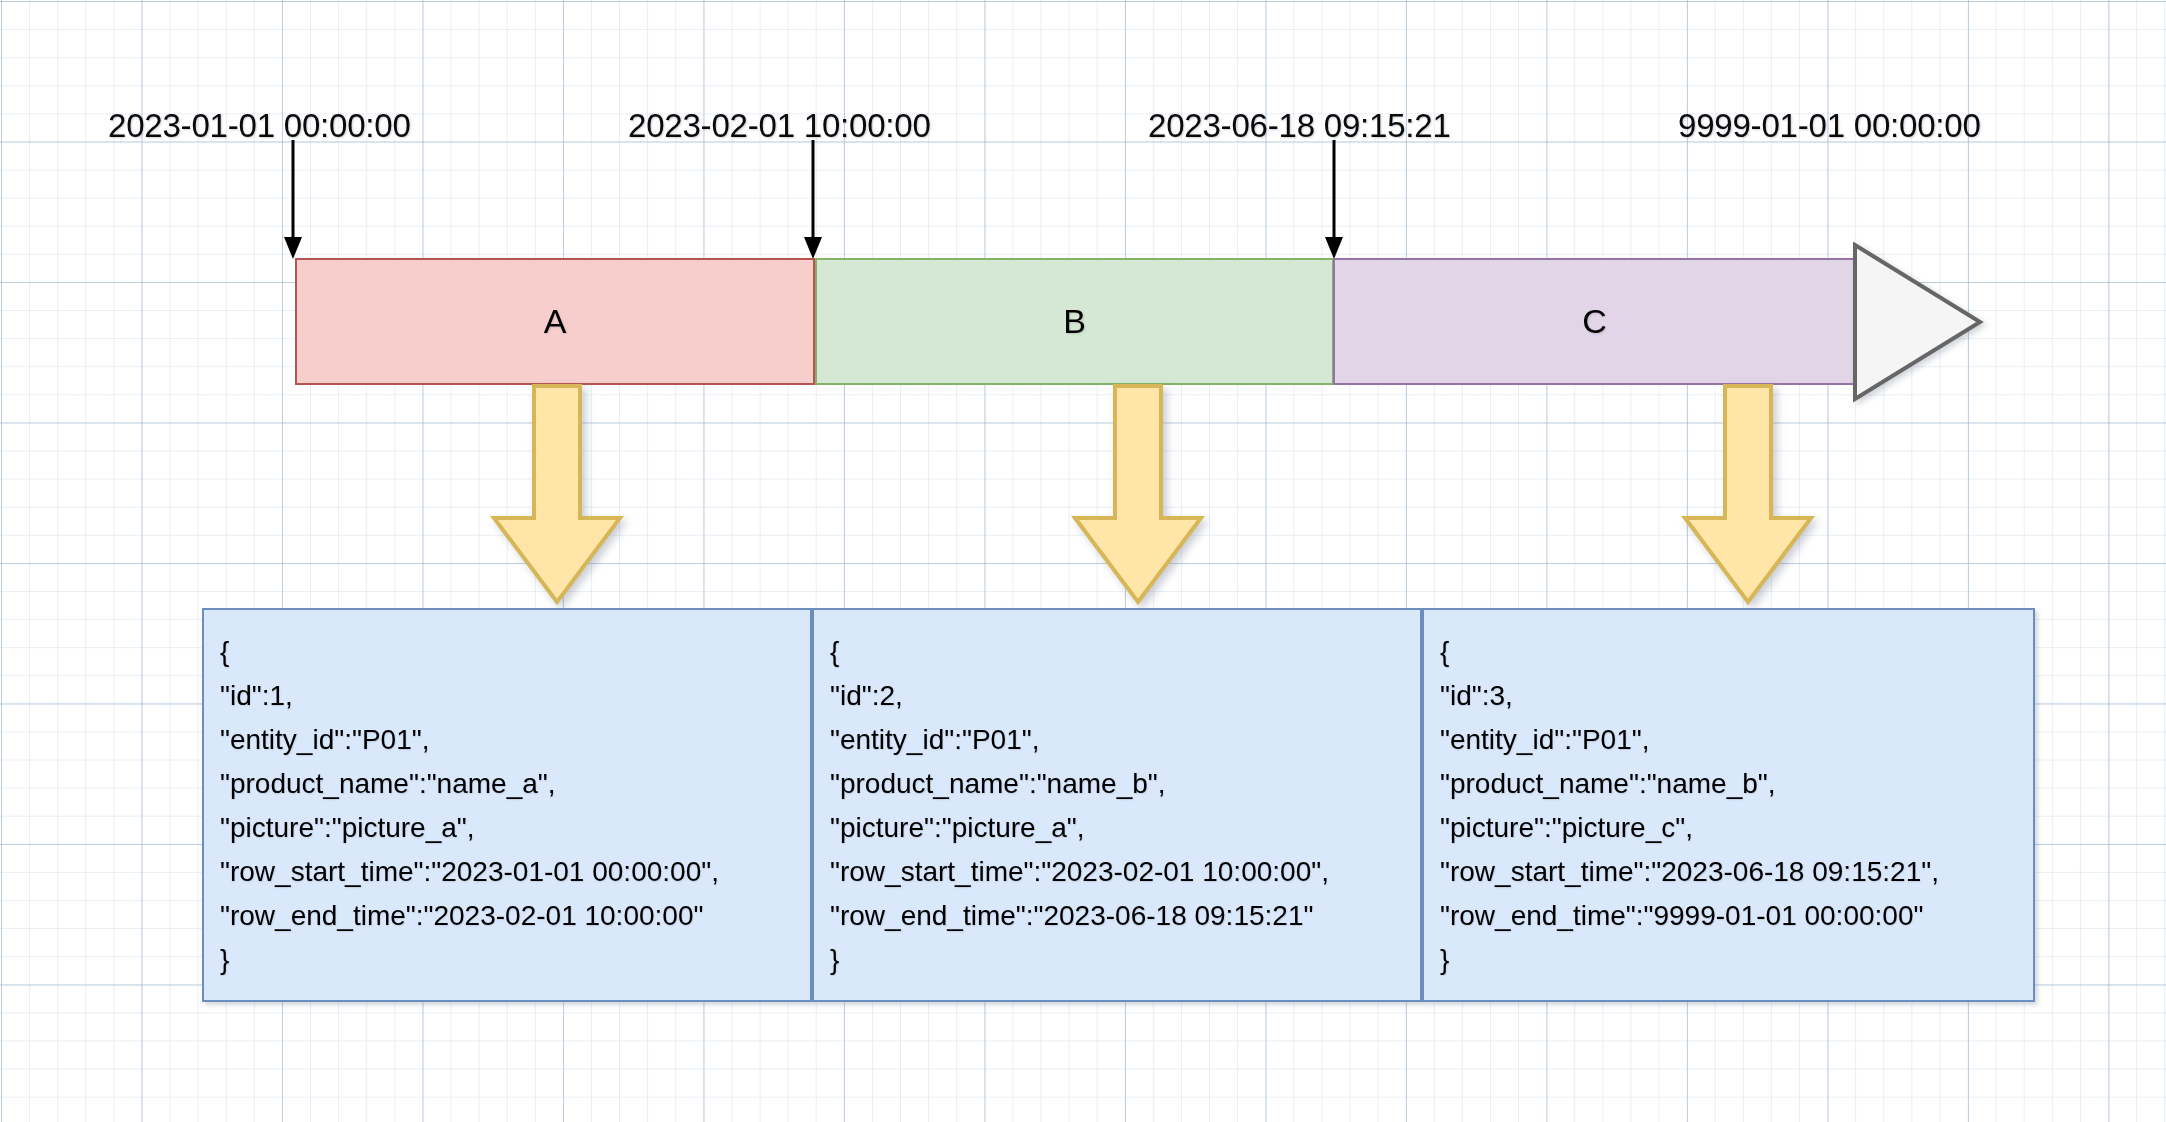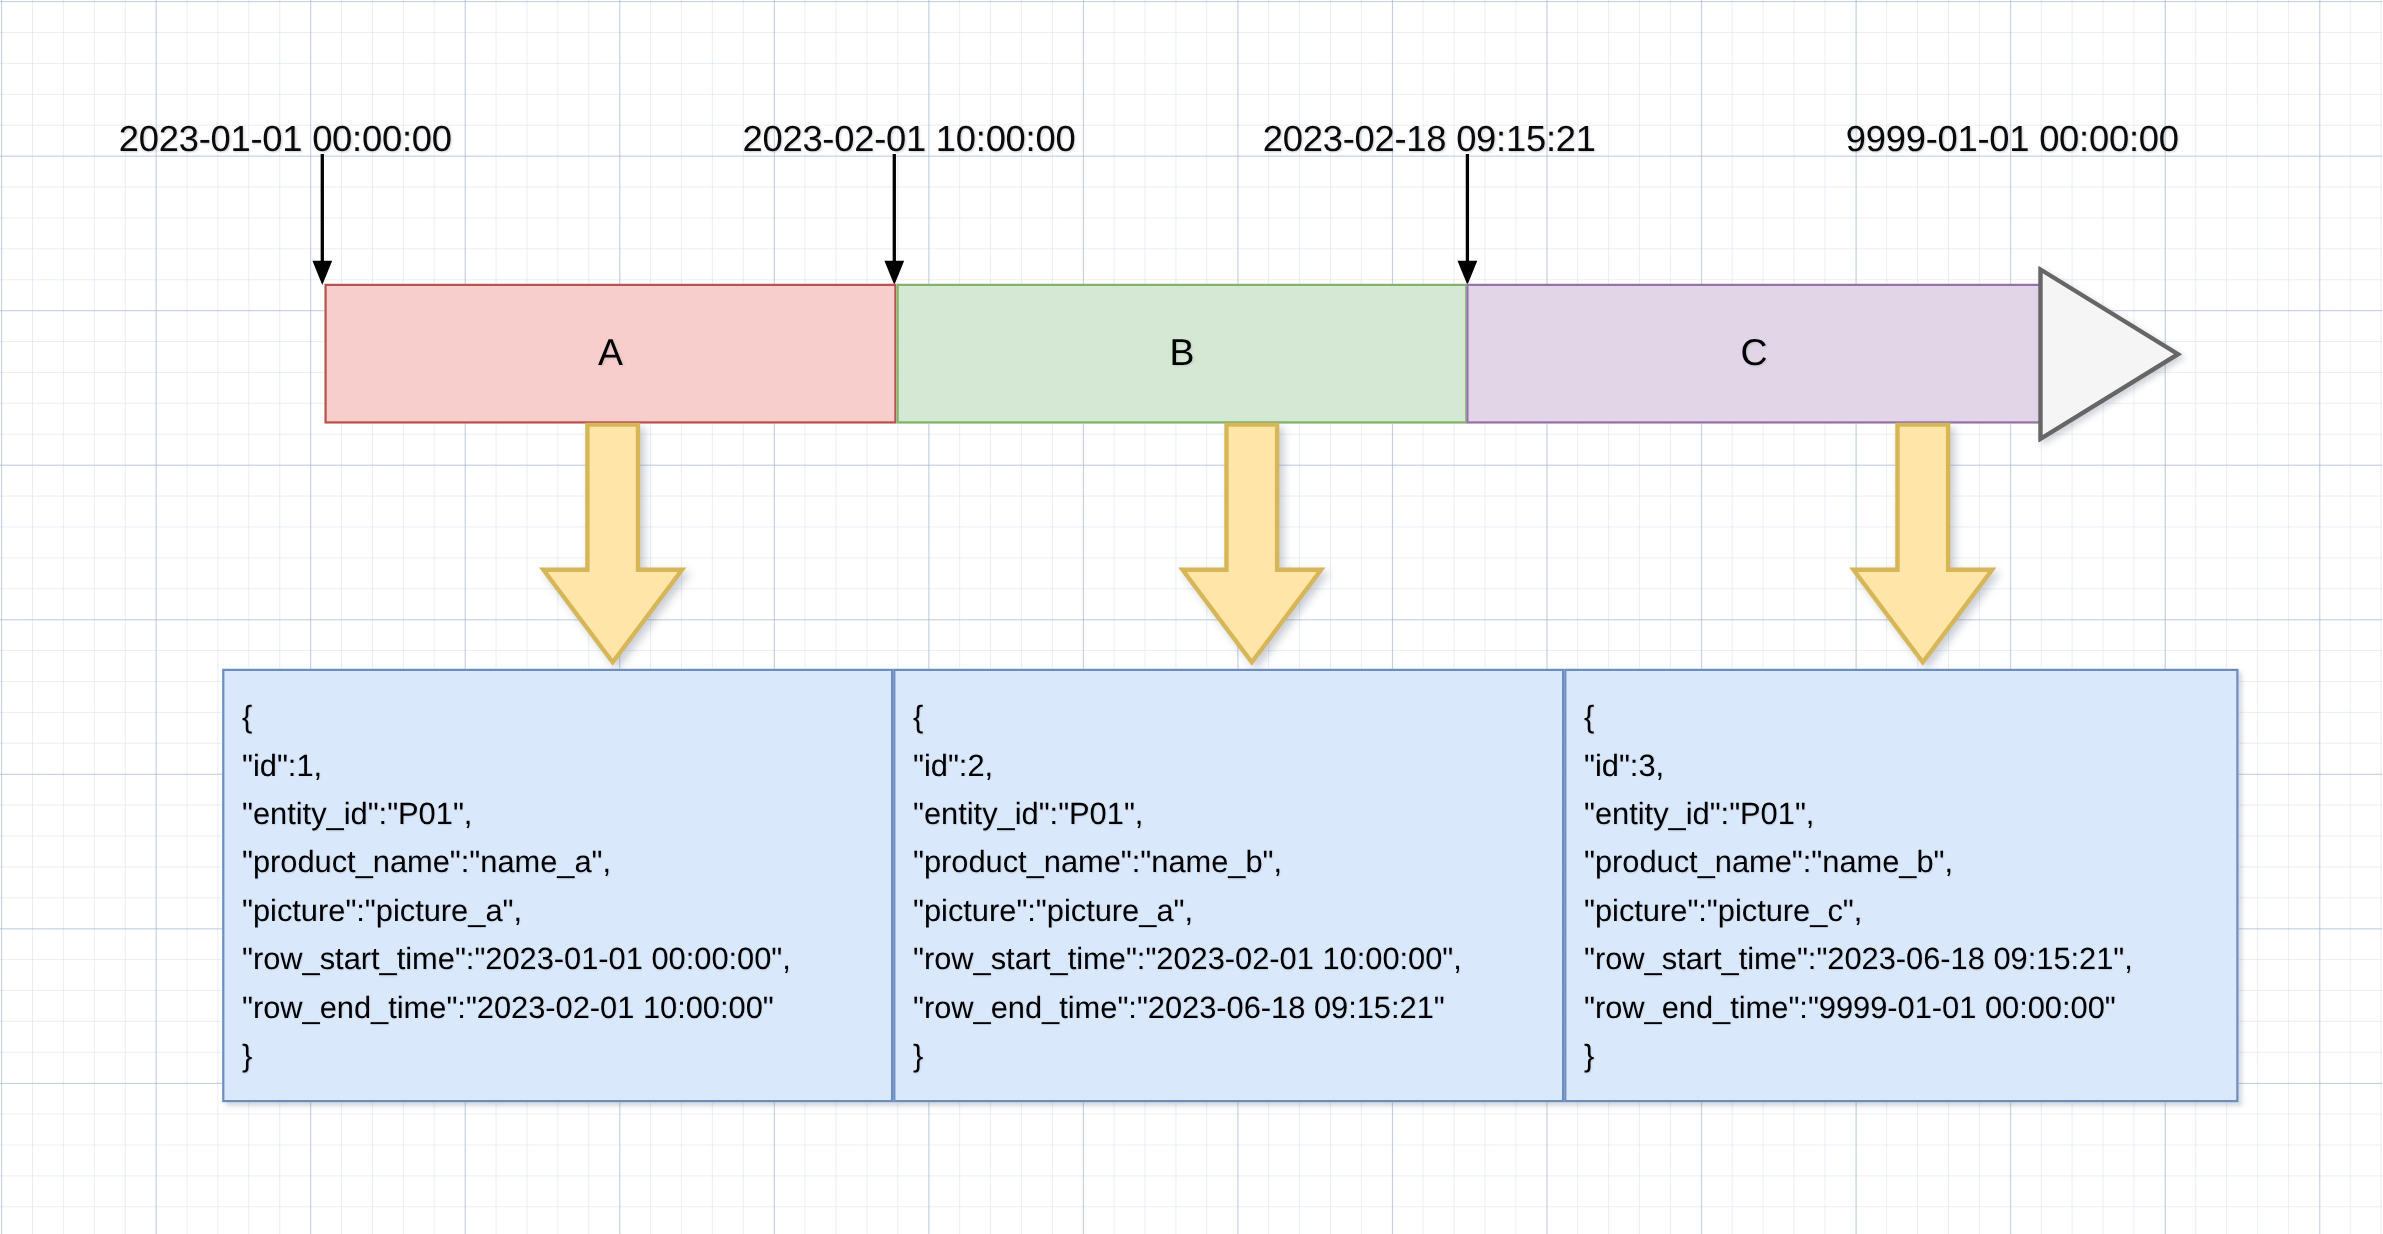--- a/index.html
+++ b/index.html
@@ -103,22 +103,22 @@
     letter-spacing: 1px;
     text-shadow: 1px 1px 0 rgba(255,255,255,0.9);
   }
 </style>
 </head>
 <body>
 
 <div id="canvas">
 
   <div class="tlabel" style="left:108px; top:107px;">2023-01-01 00:00:00</div>
-  <div class="tlabel" style="left:628px; top:107px;margin-left:47px;">2023-02-01 10:00:00</div>
-  <div class="tlabel" style="left:1148px; top:107px;">2023-02-18 09:15:21</div>
+  <div class="tlabel" style="left:628px; top:107px;">2023-02-01 10:00:00</div>
+  <div class="tlabel" style="left:1148px; top:107px;">2023-06-18 09:15:21</div>
   <div class="tlabel" style="left:1678px; top:107px;text-align:right;">9999-01-01 00:00:00</div>
 
   <svg class="pointer" style="left:280px; top:140px;" width="26" height="120" viewBox="0 0 26 120">
     <line x1="13" y1="0" x2="13" y2="104" stroke="#000" stroke-width="3"></line>
     <polygon points="13,119 4,97 22,97" fill="#000"></polygon>
   </svg>
   <svg class="pointer" style="left:800px; top:140px;" width="26" height="120" viewBox="0 0 26 120">
     <line x1="13" y1="0" x2="13" y2="104" stroke="#000" stroke-width="3"></line>
     <polygon points="13,119 4,97 22,97" fill="#000"></polygon>
   </svg>

